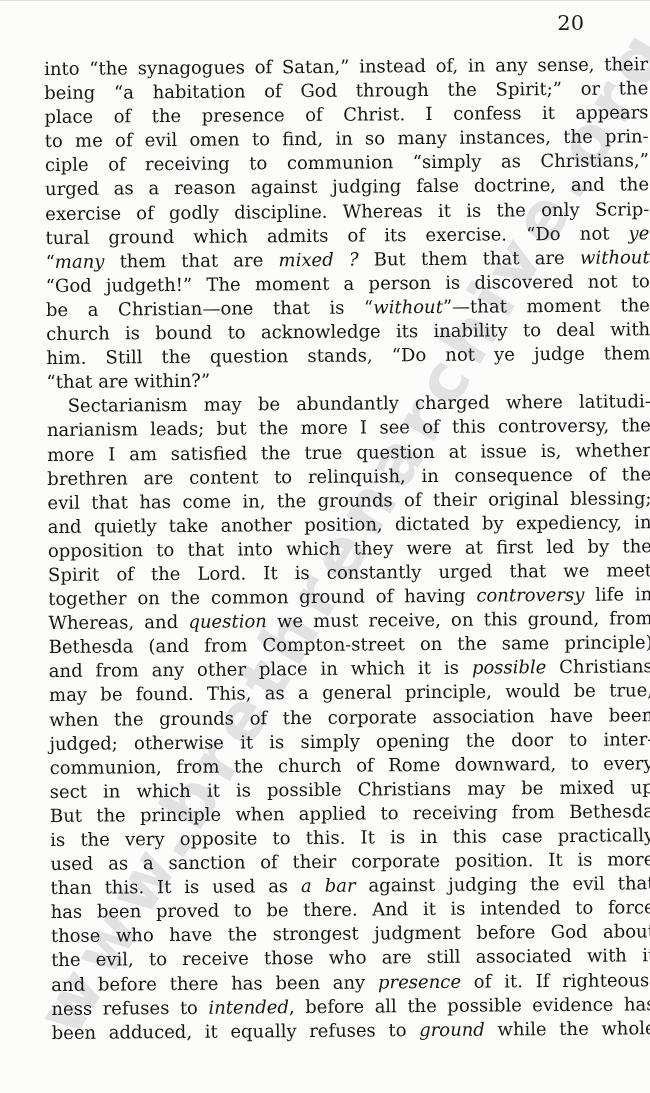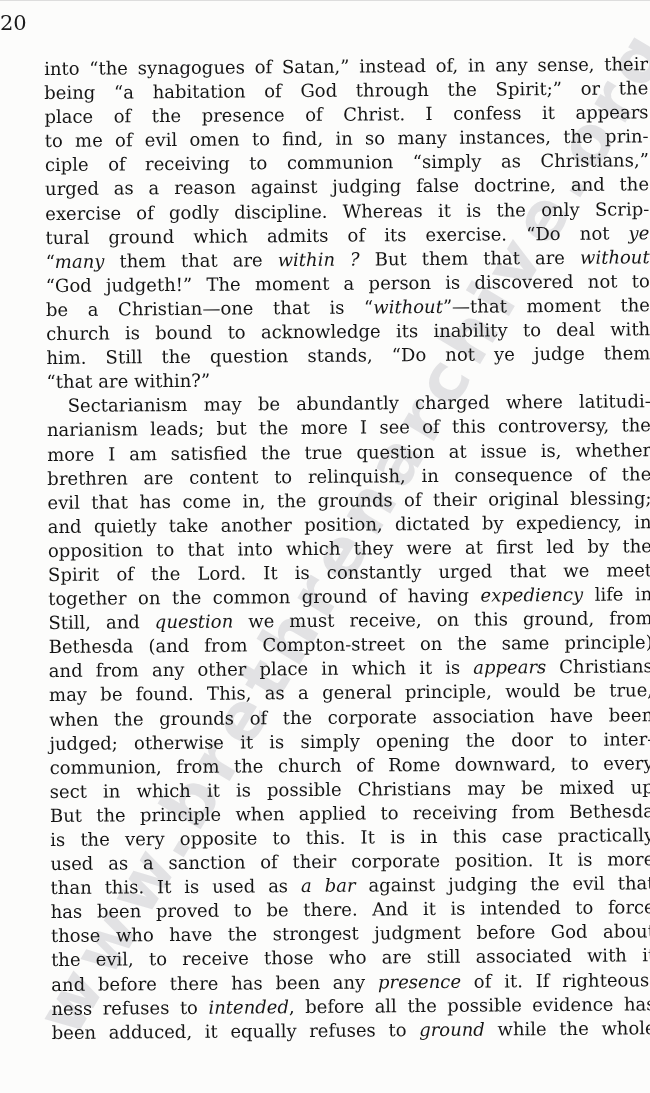--- a/index.html
+++ b/index.html
@@ -14,21 +14,21 @@
   .top-edge {
     position: absolute;
     top: 0; left: 0;
     width: 650px; height: 1px;
     background: #dddddd;
   }
   .page-number {
     position: absolute;
     top: 11px; left: 0;
     width: 584px;
-    text-align: left;
+    text-align: right;
     font-size: 21px;
     color: #1a1a1a;
     z-index: 2;
   }
   .watermark {
     position: absolute;
     left: 22px; top: 1008px;
     transform: rotate(-59deg);
     transform-origin: 0 0;
     font-family: "DejaVu Sans", sans-serif;
@@ -70,38 +70,38 @@
   <div class="page-number">20</div>
   <div class="text-block">
       <div class="line"><span>into “the synagogues of Satan,” instead of, in any sense, their</span></div>
       <div class="line"><span>being “a habitation of God through the Spirit;” or the</span></div>
       <div class="line"><span>place of the presence of Christ.  I confess it appears</span></div>
       <div class="line"><span>to me of evil omen to find, in so many instances, the prin-</span></div>
       <div class="line"><span>ciple of receiving to communion “simply as Christians,”</span></div>
       <div class="line"><span>urged as a reason against judging false doctrine, and the</span></div>
       <div class="line"><span>exercise of godly discipline.  Whereas it is the only Scrip-</span></div>
       <div class="line"><span>tural ground which admits of its exercise.  “Do not </span><i>ye</i></div>
-      <div class="line"><span>“</span><i>many</i><span> them that are </span><i>within ?</i><span>  But them that are </span><i>without</i></div>
+      <div class="line"><span>“</span><i>many</i><span> them that are </span><i>mixed ?</i><span>  But them that are </span><i>without</i></div>
       <div class="line"><span>“God judgeth!”  The moment a person is discovered not to</span></div>
       <div class="line"><span>be a Christian—one that is “</span><i>without</i><span>”—that moment the</span></div>
       <div class="line"><span>church is bound to acknowledge its inability to deal with</span></div>
       <div class="line"><span>him.  Still the question stands, “Do not ye judge them</span></div>
       <div class="line end"><span>“that are within?”</span></div>
       <div class="line indent"><span>Sectarianism may be abundantly charged where latitudi-</span></div>
       <div class="line"><span>narianism leads; but the more I see of this controversy, the</span></div>
       <div class="line"><span>more I am satisfied the true question at issue is, whether</span></div>
       <div class="line"><span>brethren are content to relinquish, in consequence of the</span></div>
       <div class="line"><span>evil that has come in, the grounds of their original blessing;</span></div>
       <div class="line"><span>and quietly take another position, dictated by expediency, in</span></div>
       <div class="line"><span>opposition to that into which they were at first led by the</span></div>
       <div class="line"><span>Spirit of the Lord.  It is constantly urged that we meet</span></div>
-      <div class="line"><span>together on the common ground of having </span><i>expediency</i><span> life in</span></div>
-      <div class="line"><span>Still, and </span><i>question</i><span> we must receive, on this ground, from</span></div>
+      <div class="line"><span>together on the common ground of having </span><i>controversy</i><span> life in</span></div>
+      <div class="line"><span>Whereas, and </span><i>question</i><span> we must receive, on this ground, from</span></div>
       <div class="line"><span>Bethesda (and from Compton-street on the same principle)</span></div>
-      <div class="line"><span>and from any other place in which it is </span><i>appears</i><span> Christians</span></div>
+      <div class="line"><span>and from any other place in which it is </span><i>possible</i><span> Christians</span></div>
       <div class="line"><span>may be found.  This, as a general principle, would be true,</span></div>
       <div class="line"><span>when the grounds of the corporate association have been</span></div>
       <div class="line"><span>judged;  otherwise it is simply opening the door to inter-</span></div>
       <div class="line"><span>communion, from the church of Rome downward, to every</span></div>
       <div class="line"><span>sect in which it is possible Christians may be mixed up</span></div>
       <div class="line"><span>But the principle when applied to receiving from Bethesda</span></div>
       <div class="line"><span>is the very opposite to this.  It is in this case practically</span></div>
       <div class="line"><span>used as a sanction of their corporate position.  It is more</span></div>
       <div class="line"><span>than this.  It is used as </span><i>a bar</i><span> against judging the evil that</span></div>
       <div class="line"><span>has been proved to be there.  And it is intended to force</span></div>

